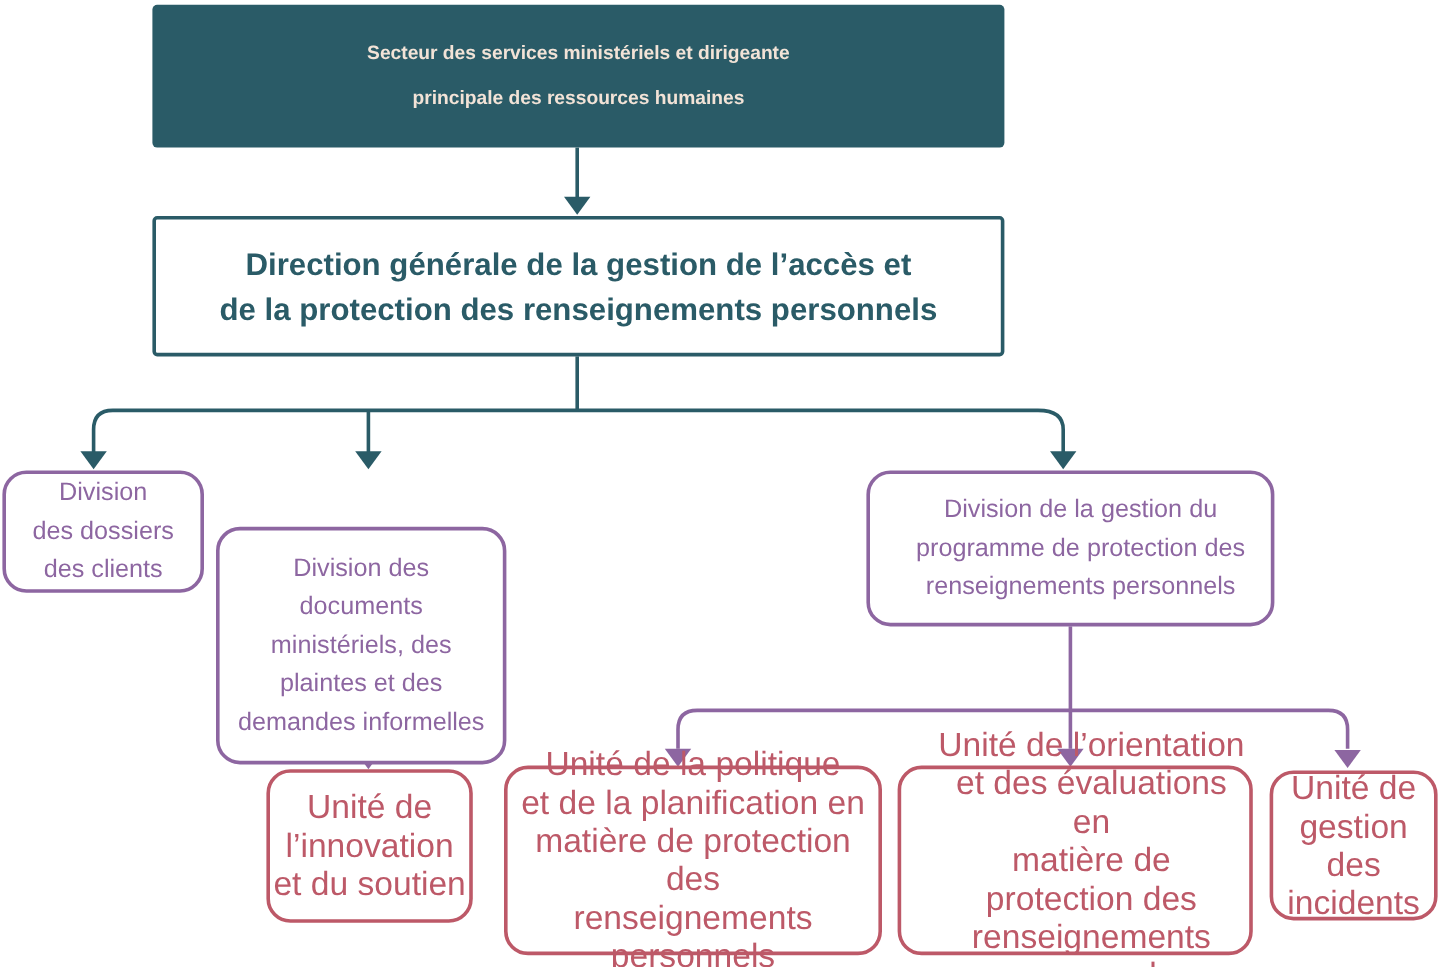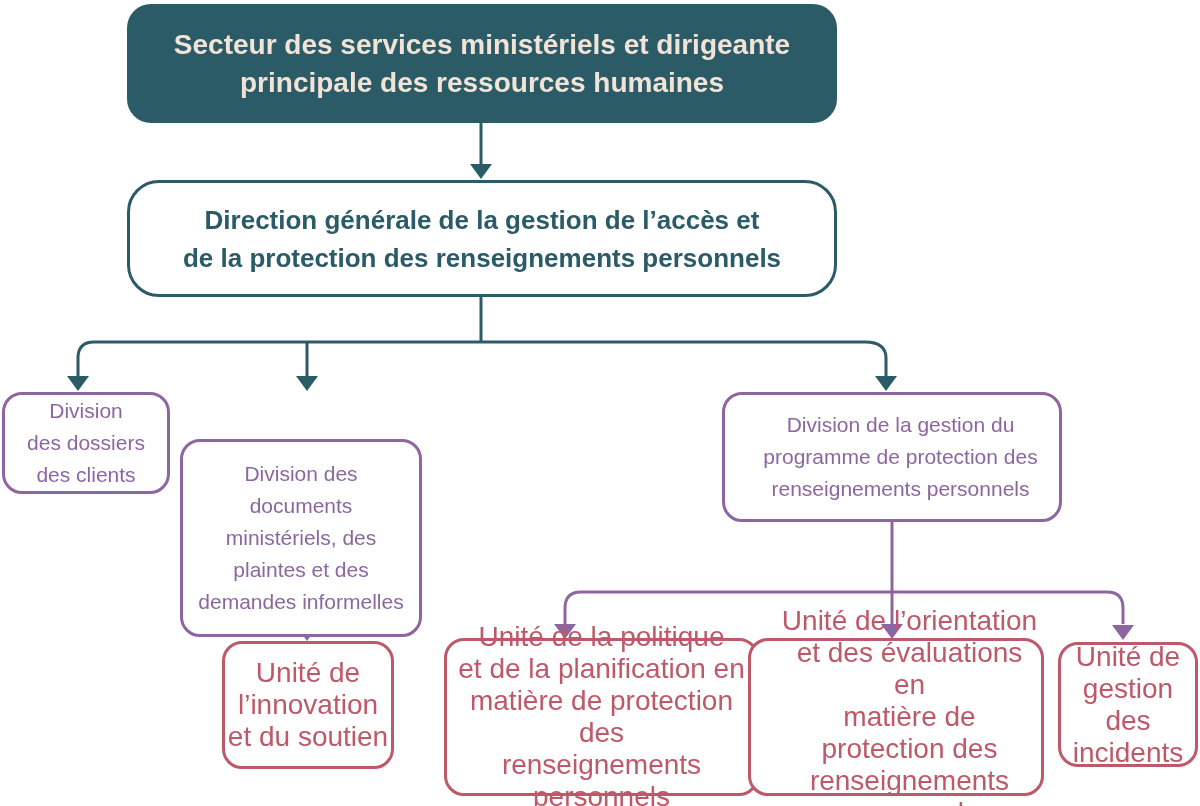--- a/index.html
+++ b/index.html
@@ -27,29 +27,29 @@
     z-index: 2;
     display: flex;
     align-items: center;
     justify-content: center;
     text-align: center;
     background: var(--bg);
   }
   .node-label { white-space: pre-line; }
   .lvl1 {
     background: var(--teal);
-    border-radius: 24px;
+    border-radius: 4px;
     color: var(--cream);
     font-weight: bold;
-    font-size: 28px;
+    font-size: 16px;
     line-height: 38px;
   }
   .lvl2 {
     border: 3px solid var(--teal);
-    border-radius: 32px;
+    border-radius: 4px;
     color: var(--teal);
     font-weight: bold;
     font-size: 26px;
     line-height: 38px;
   }
   .lvl3 {
     border: 3px solid var(--purple);
     border-radius: 20px;
     color: var(--purple);
     font-size: 21px;
@@ -62,21 +62,21 @@
     font-size: 28px;
     line-height: 32px;
   }
   
   #node-sector        { left:127px; top:4px;   width:710px; height:119px; }
   #node-direction     { left:127px; top:180px; width:710px; height:117px; }
   #node-div-clients   { left:2px;   top:392px; width:168px; height:102px; }
   #node-div-documents { left:180px; top:392px; width:242px; height:198px;margin-top:47px; }
   #node-div-programme { left:722px; top:392px; width:340px; height:130px;padding-left:17px; }
   #node-unit-innovation  { left:222px;  top:641px; width:172px; height:128px; }
-  #node-unit-politique   { left:420px;  top:638px; width:315px; height:158px;margin-left:24px; }
+  #node-unit-politique   { left:420px;  top:638px; width:315px; height:158px; }
   #node-unit-orientation { left:748px;  top:638px; width:296px; height:158px;padding-left:27px; }
   #node-unit-incidents   { left:1058px; top:642px; width:140px; height:125px; }
 
   .teal-stroke   { stroke: var(--teal);   stroke-width: 3; fill: none; }
   .purple-stroke { stroke: var(--purple); stroke-width: 3; fill: none; }
   .teal-head   { fill: var(--teal);   stroke: none; }
   .purple-head { fill: var(--purple); stroke: none; }
 </style>
 </head>
 <body>

